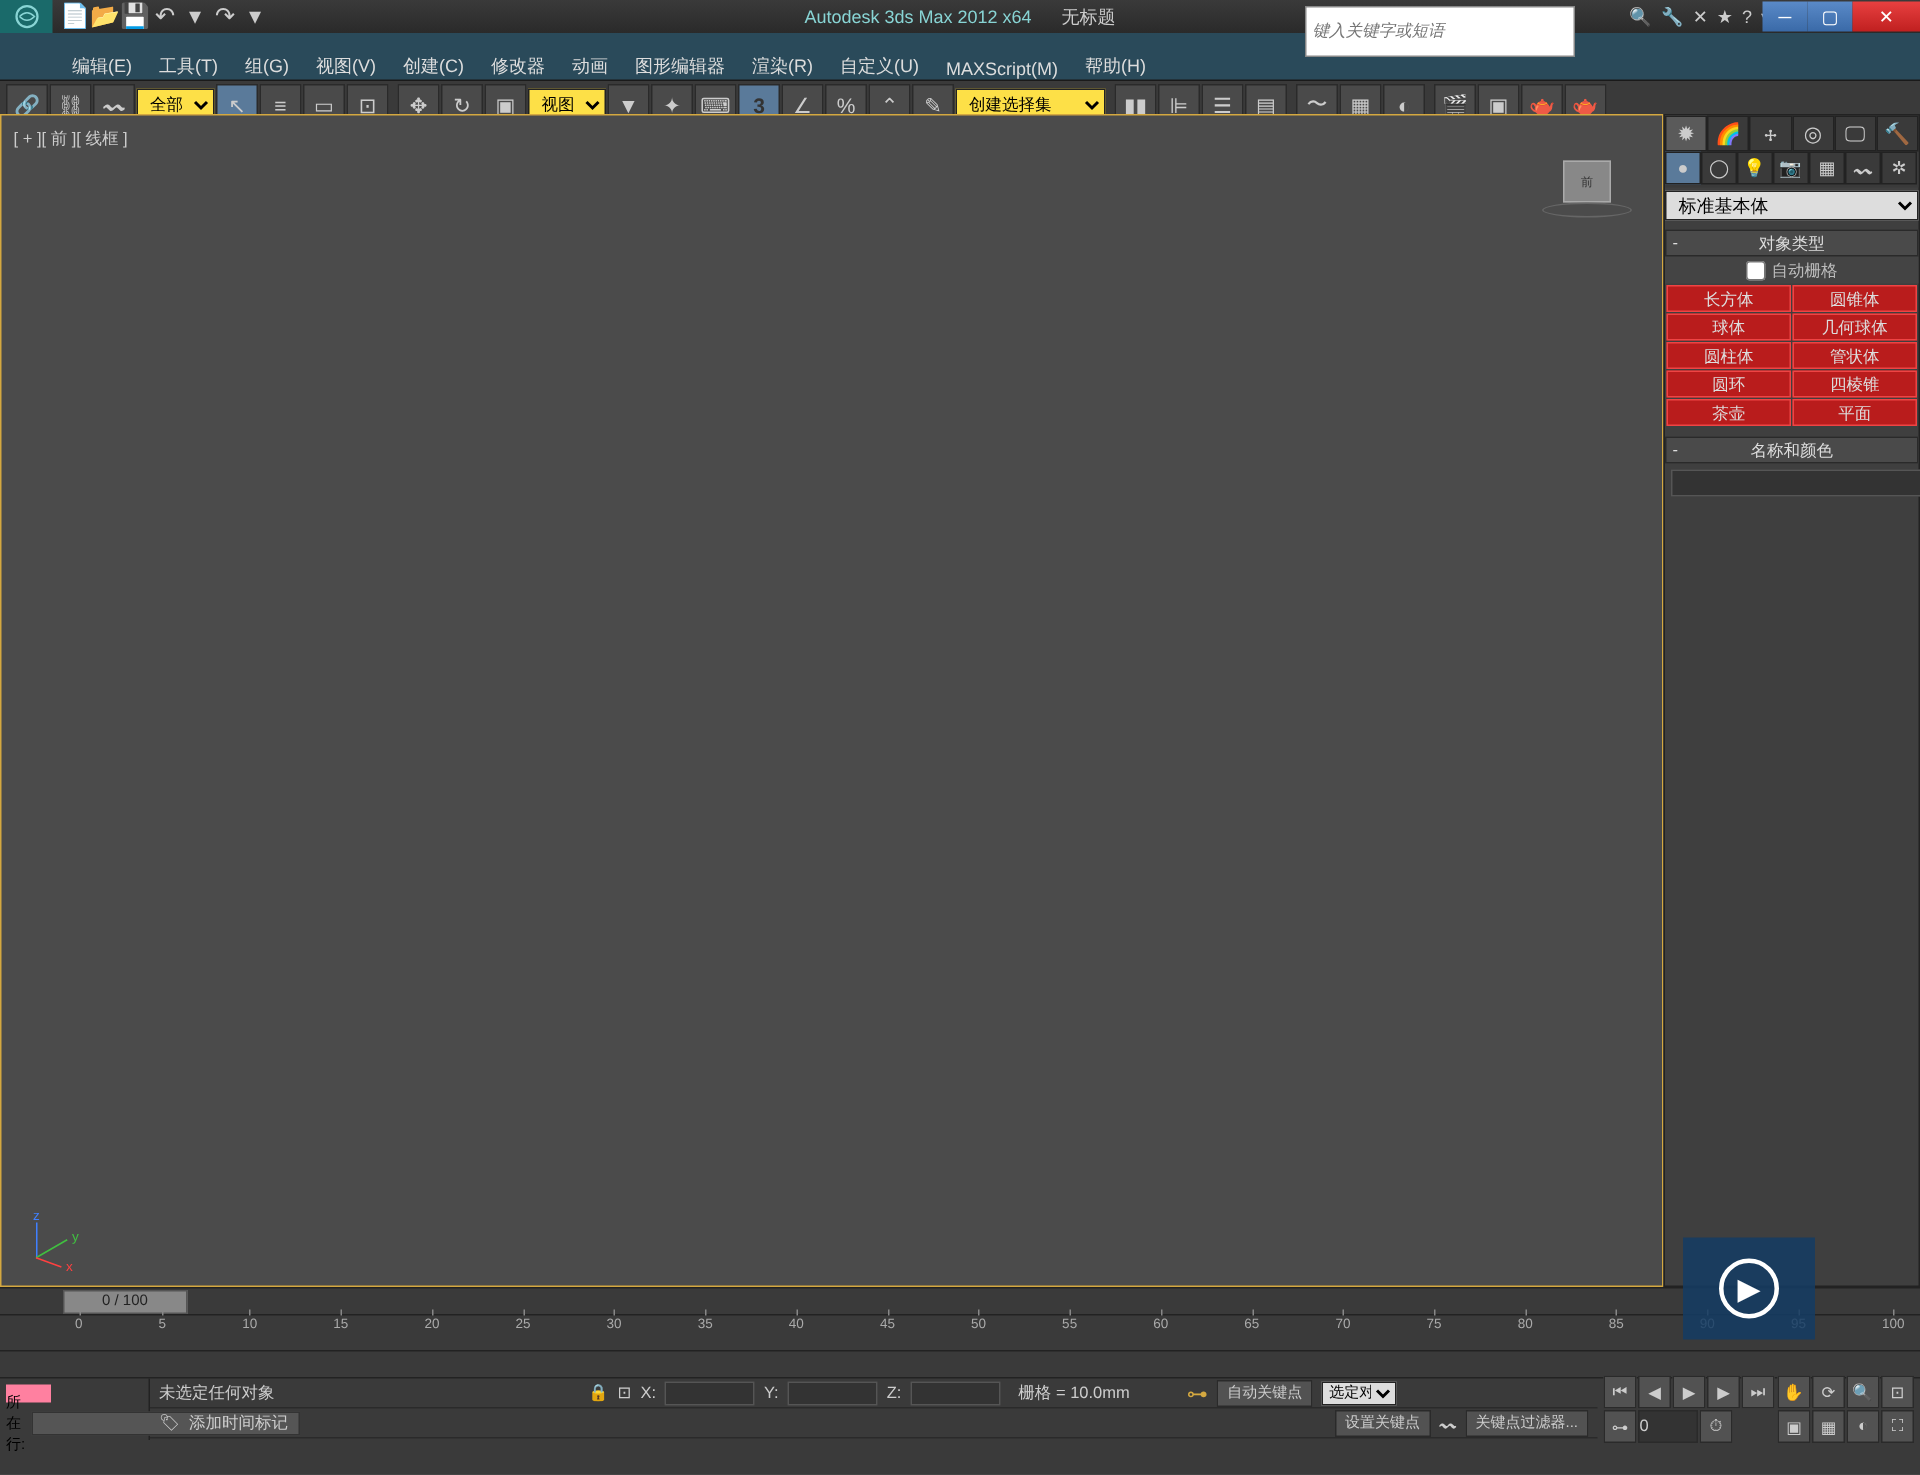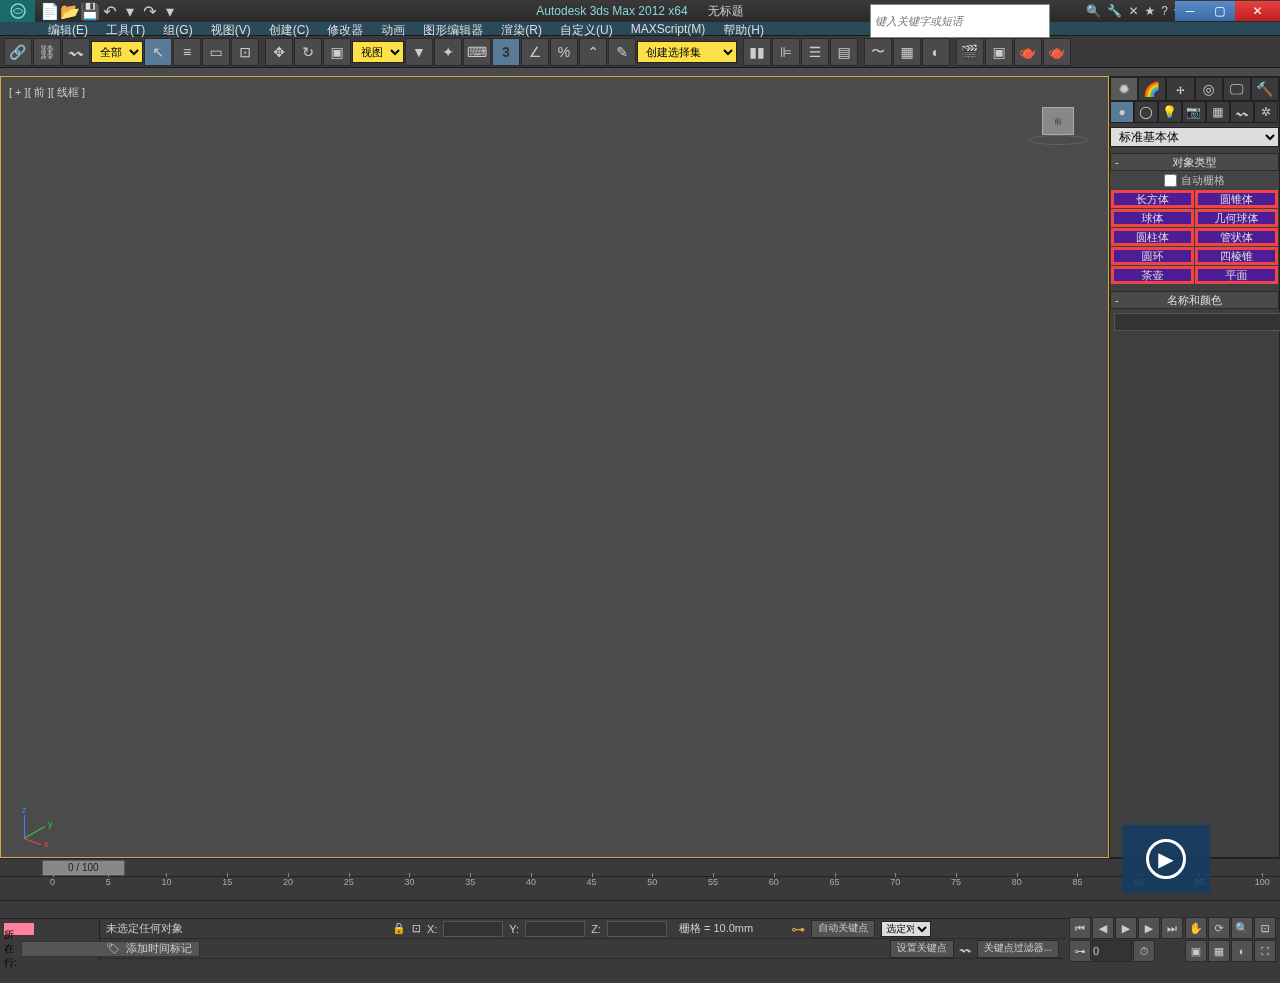--- a/index.html
+++ b/index.html
@@ -11,21 +11,21 @@
 .title-text { position: absolute; left: 50%; transform: translateX(-50%); color: #88d4d4; font-size: 12px; }
 .title-untitled { color: #ccc; margin-left: 20px; }
 .search-box { position: absolute; right: 230px; width: 180px; height: 18px; background: #fff; border: 1px solid #888; font-size: 11px; padding: 16px 4px; color: #888; font-style: italic; margin-top: 19px; }
 .title-icons { position: absolute; right: 100px; display: flex; gap: 6px; }
 .title-icons span { color: #ccc; font-size: 12px; cursor: pointer; }
 .win-controls { position: absolute; right: 0; display: flex; }
 .win-btn { width: 30px; height: 20px; display: flex; align-items: center; justify-content: center; font-size: 12px; color: #fff; }
 .win-min { background: linear-gradient(#5a8ac8,#3a6aa8); }
 .win-max { background: linear-gradient(#5a8ac8,#3a6aa8); }
 .win-close { background: linear-gradient(#e84040,#c02020); width: 45px; }
-.menubar { height: 14px; background: #2a4a5a; display: flex; align-items: flex-start; padding-left: 48px; gap: 18px; border-bottom: 1px solid #1a1a1a; }
+.menubar { height: 32px; background: #2a4a5a; display: flex; align-items: flex-end; padding-left: 48px; gap: 18px; border-bottom: 1px solid #1a1a1a; }
 .menubar span { color: #ddd; font-size: 12px; cursor: pointer; }
 .toolbar { height: 32px; background: #3a3a3a; display: flex; align-items: center; padding: 0 4px; gap: 1px; border-bottom: 1px solid #1a1a1a; }
 .toolbtn { width: 28px; height: 28px; background: #4a4a4a; border: 1px solid #2a2a2a; display: flex; align-items: center; justify-content: center; color: #ccc; font-size: 14px; cursor: pointer; }
 .toolbtn.active { background: #5a7a9a; }
 .tool-combo { height: 22px; background: #fde047; border: 1px solid #222; font-size: 11px; padding: 0 4px; min-width: 50px; }
 .tool-sep { width: 4px; }
 .viewport-area { position: absolute; top: 76px; left: 0; right: 171px; bottom: 125px; background: #4b4b4b; border: 1px solid #d4a840; }
 .viewport-label { position: absolute; top: 8px; left: 8px; color: #ccc; font-size: 11px; }
 .viewcube { position: absolute; top: 30px; right: 20px; width: 60px; height: 40px; }
 .viewcube-face { width: 32px; height: 28px; background: #888; border: 1px solid #aaa; position: absolute; left: 14px; top: 0; display: flex; align-items: center; justify-content: center; font-size: 8px; color: #333; }
@@ -43,21 +43,21 @@
 .cp-tab { flex: 1; border: 1px solid #222; display: flex; align-items: center; justify-content: center; color: #ccc; font-size: 14px; cursor: pointer; }
 .cp-tab.active { background: #5a5a5a; }
 .cp-subtabs { height: 24px; display: flex; background: #3a3a3a; }
 .cp-subtab { width: 24px; height: 22px; border: 1px solid #222; display: flex; align-items: center; justify-content: center; color: #ccc; font-size: 12px; cursor: pointer; }
 .cp-subtab.active { background: #5a7a9a; }
 .cp-combo { width: 100%; height: 20px; background: #ddd; border: 1px solid #222; font-size: 12px; padding: 0 4px; margin-top: 2px; }
 .rollout-header { height: 18px; background: #4a4a4a; border: 1px solid #2a2a2a; color: #ddd; font-size: 11px; display: flex; align-items: center; justify-content: center; position: relative; margin-top: 6px; cursor: pointer; }
 .rollout-header .minus { position: absolute; left: 4px; }
 .autogrid { display: flex; align-items: center; justify-content: center; gap: 4px; height: 18px; color: #bbb; font-size: 11px; background: #444; }
 .obj-buttons { display: grid; grid-template-columns: 1fr 1fr; gap: 1px; padding: 1px; }
-.obj-btn { height: 18px; background: #4c1d95; border: 3px solid #ef4444; color: #ddd; font-size: 11px; display: flex; align-items: center; justify-content: center; cursor: pointer; }
+.obj-btn { height: 18px; background: #b91c1c; border: 1px solid #ef4444; color: #ddd; font-size: 11px; display: flex; align-items: center; justify-content: center; cursor: pointer; }
 .name-color { display: flex; gap: 2px; padding: 4px; }
 .name-input { flex: 1; height: 18px; background: #333; border: 1px solid #555; }
 .bottom-bar { position: absolute; bottom: 0; left: 0; right: 0; height: 125px; background: #3a3a3a; }
 .timeline-slider { height: 18px; background: #3a3a3a; border-top: 1px solid #222; display: flex; align-items: center; position: relative; }
 .slider-thumb { position: absolute; left: 42px; height: 16px; padding: 0 25px; background: #888; border: 1px solid #555; font-size: 10px; color: #222; display: flex; align-items: center; }
 .time-ruler { height: 24px; background: #3a3a3a; position: relative; border-top: 1px solid #222; }
 .ruler-marks { position: absolute; left: 50px; right: 10px; top: 0; bottom: 0; display: flex; justify-content: space-between; }
 .ruler-mark { font-size: 9px; color: #aaa; position: relative; }
 .ruler-mark::before { content: ''; position: absolute; top: -4px; left: 50%; width: 1px; height: 4px; background: #888; }
 .status-bar { height: 42px; display: flex; border-top: 1px solid #222; }

